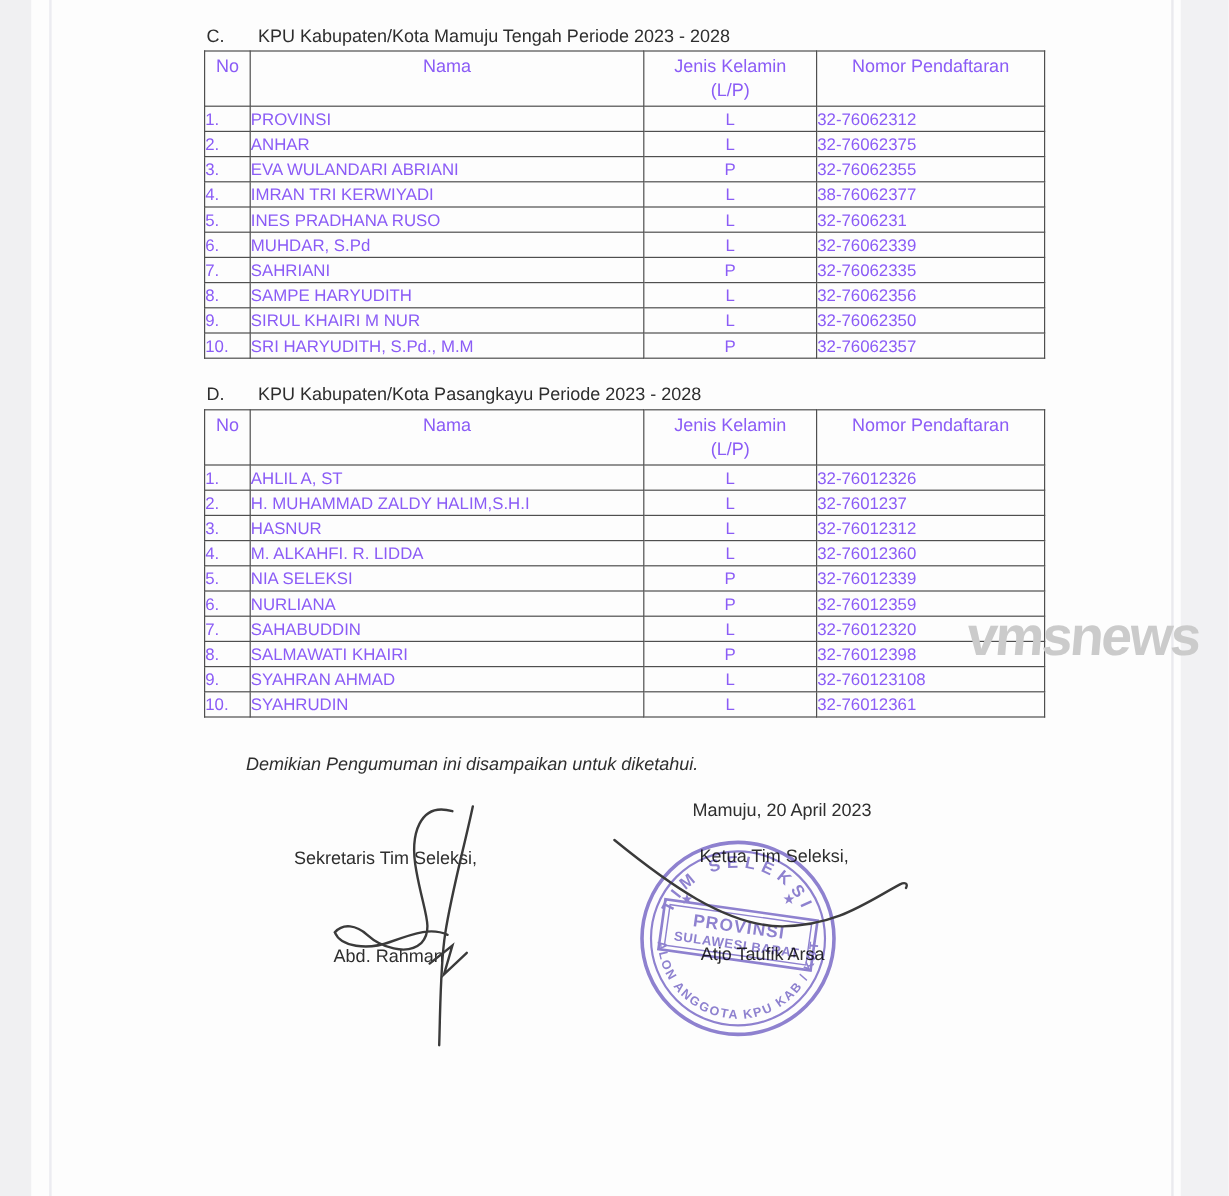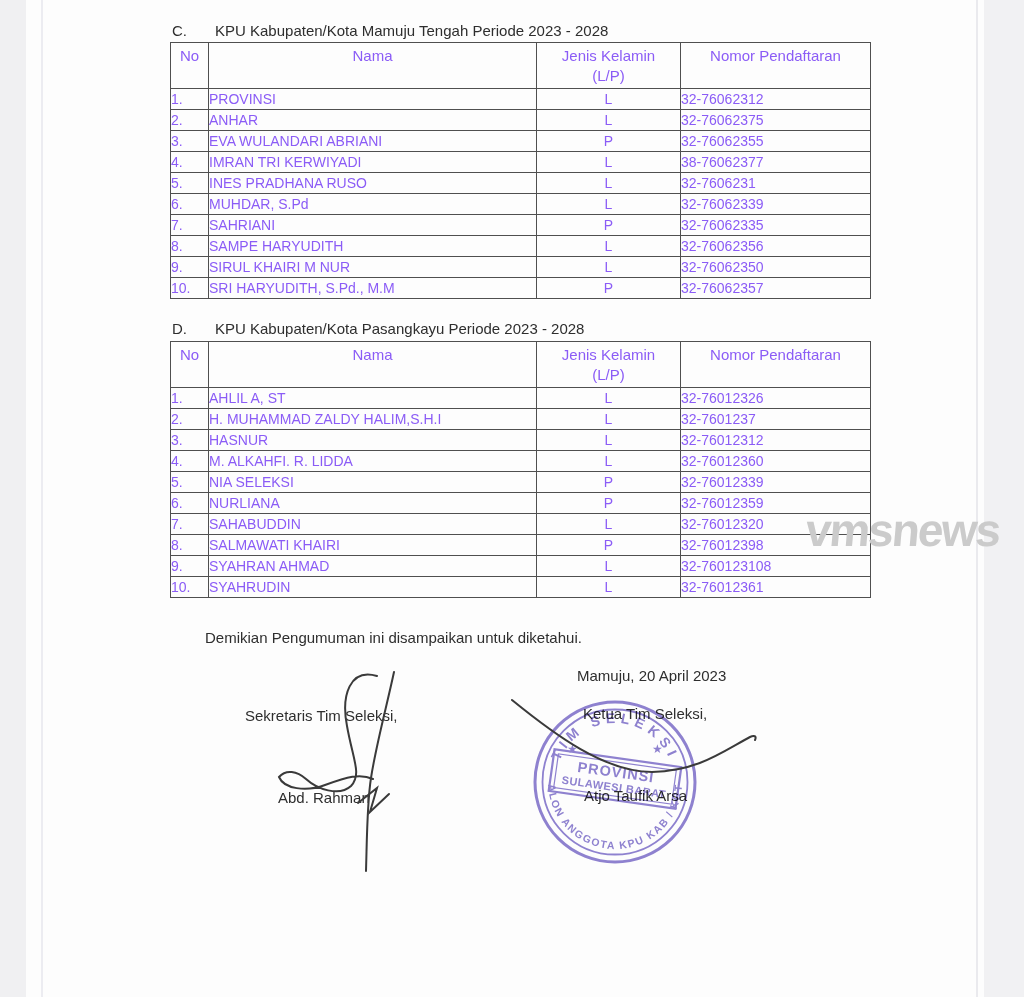--- a/index.html
+++ b/index.html
@@ -243,21 +243,21 @@
 
       <tr>
         <td class="c-no">10.</td>
         <td class="c-name">SYAHRUDIN</td>
         <td class="c-gender">L</td>
         <td class="c-number">32-76012361</td>
       </tr>
     </tbody>
 </table>
 
-<div class="abs closing" style="left:205px;top:629px;">Demikian Pengumuman ini disampaikan untuk diketahui.</div>
+<div class="abs closing" style="left:205px;top:629px;font-style:italic;">Demikian Pengumuman ini disampaikan untuk diketahui.</div>
 
 <div class="abs sig-text" style="left:577px;top:667px;">Mamuju, 20 April 2023</div>
 
 <div class="abs sig-text" style="left:245px;top:707px;">Sekretaris Tim Seleksi,</div>
 
 <div class="abs sig-text" style="left:583px;top:705px;">Ketua Tim Seleksi,</div>
 
 <div class="abs sig-text" style="left:278px;top:789px;">Abd. Rahman</div>
 
 <div class="abs sig-text" style="left:584px;top:787px;">Atjo Taufik Arsa</div>

